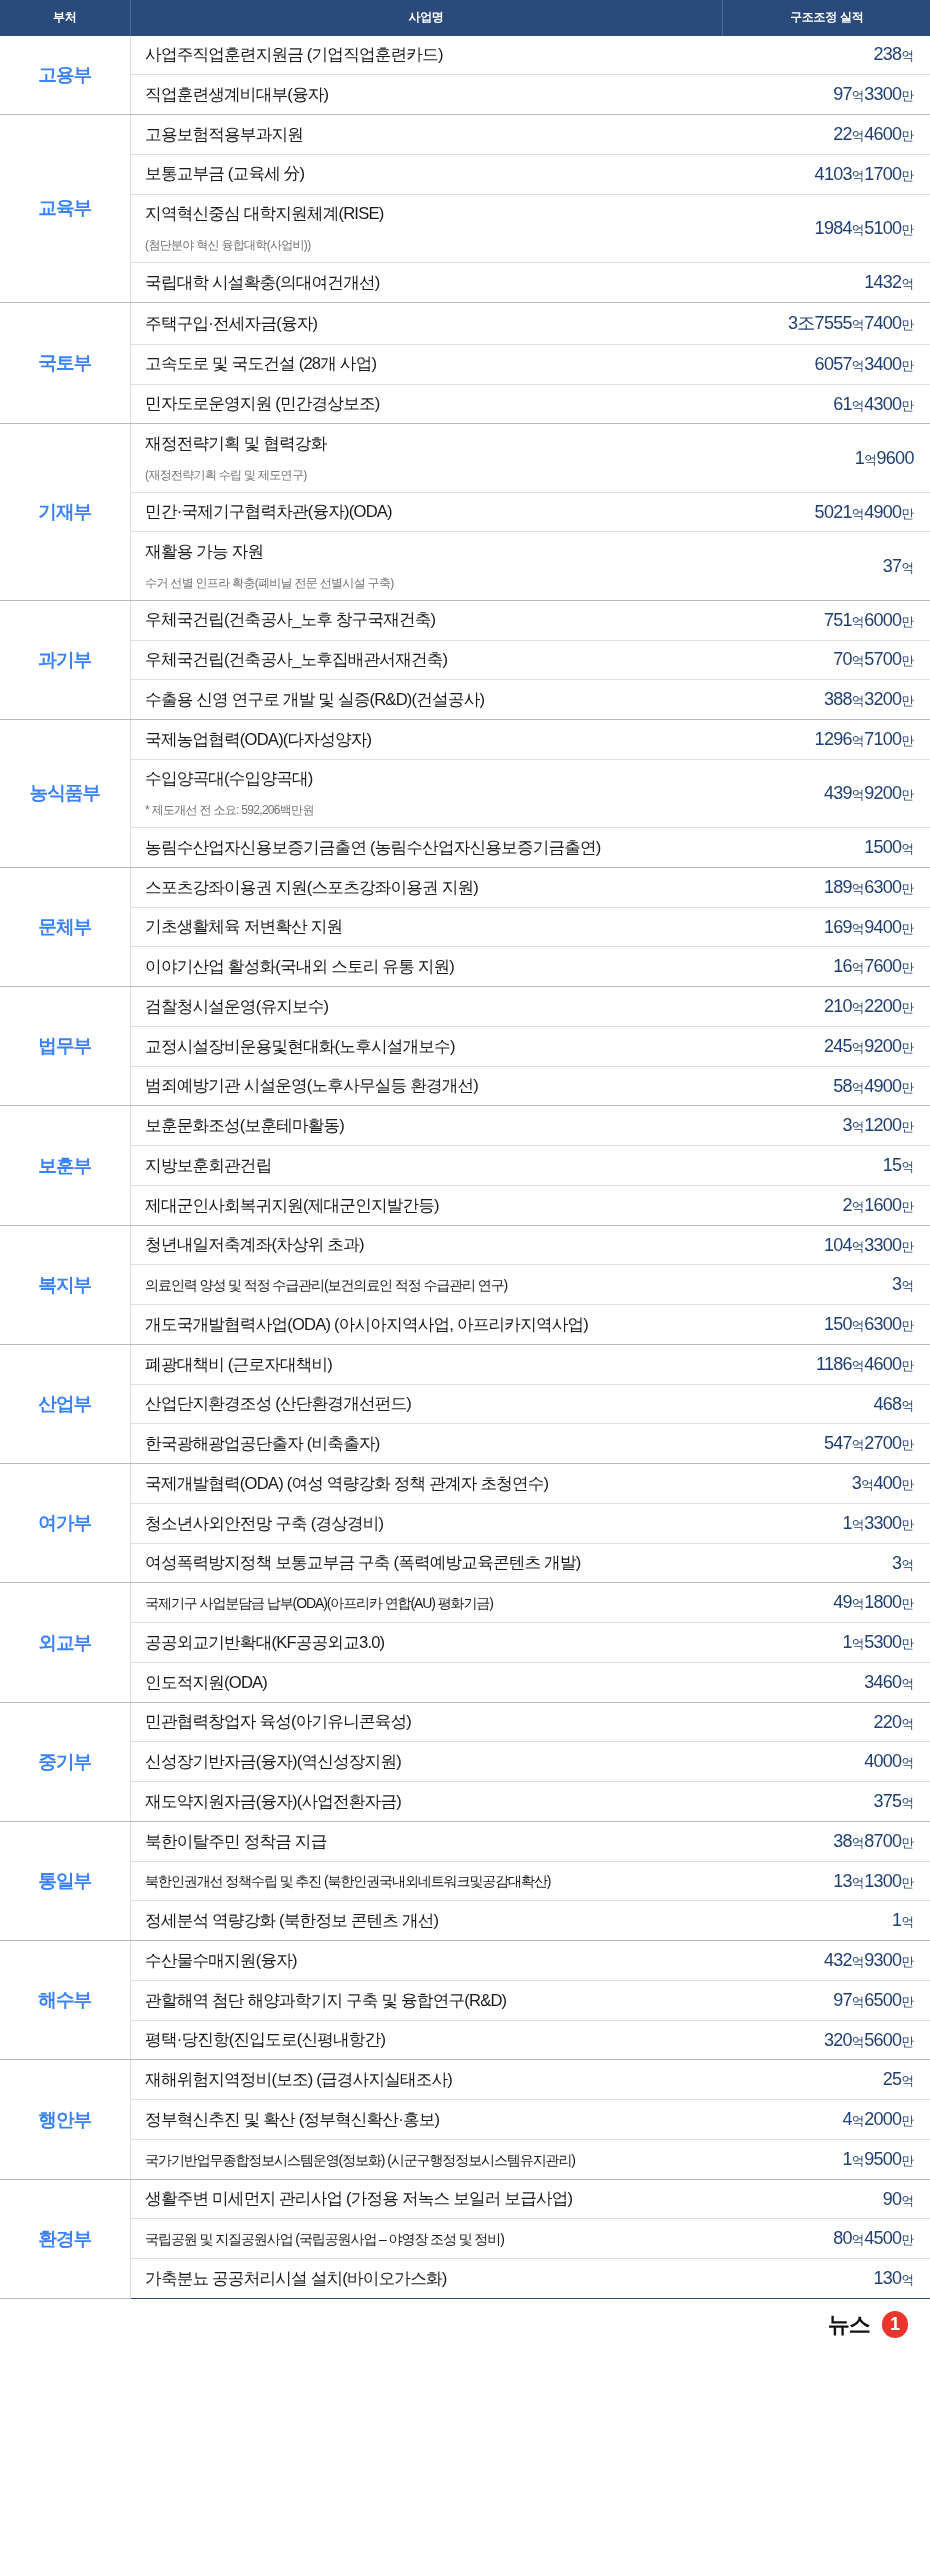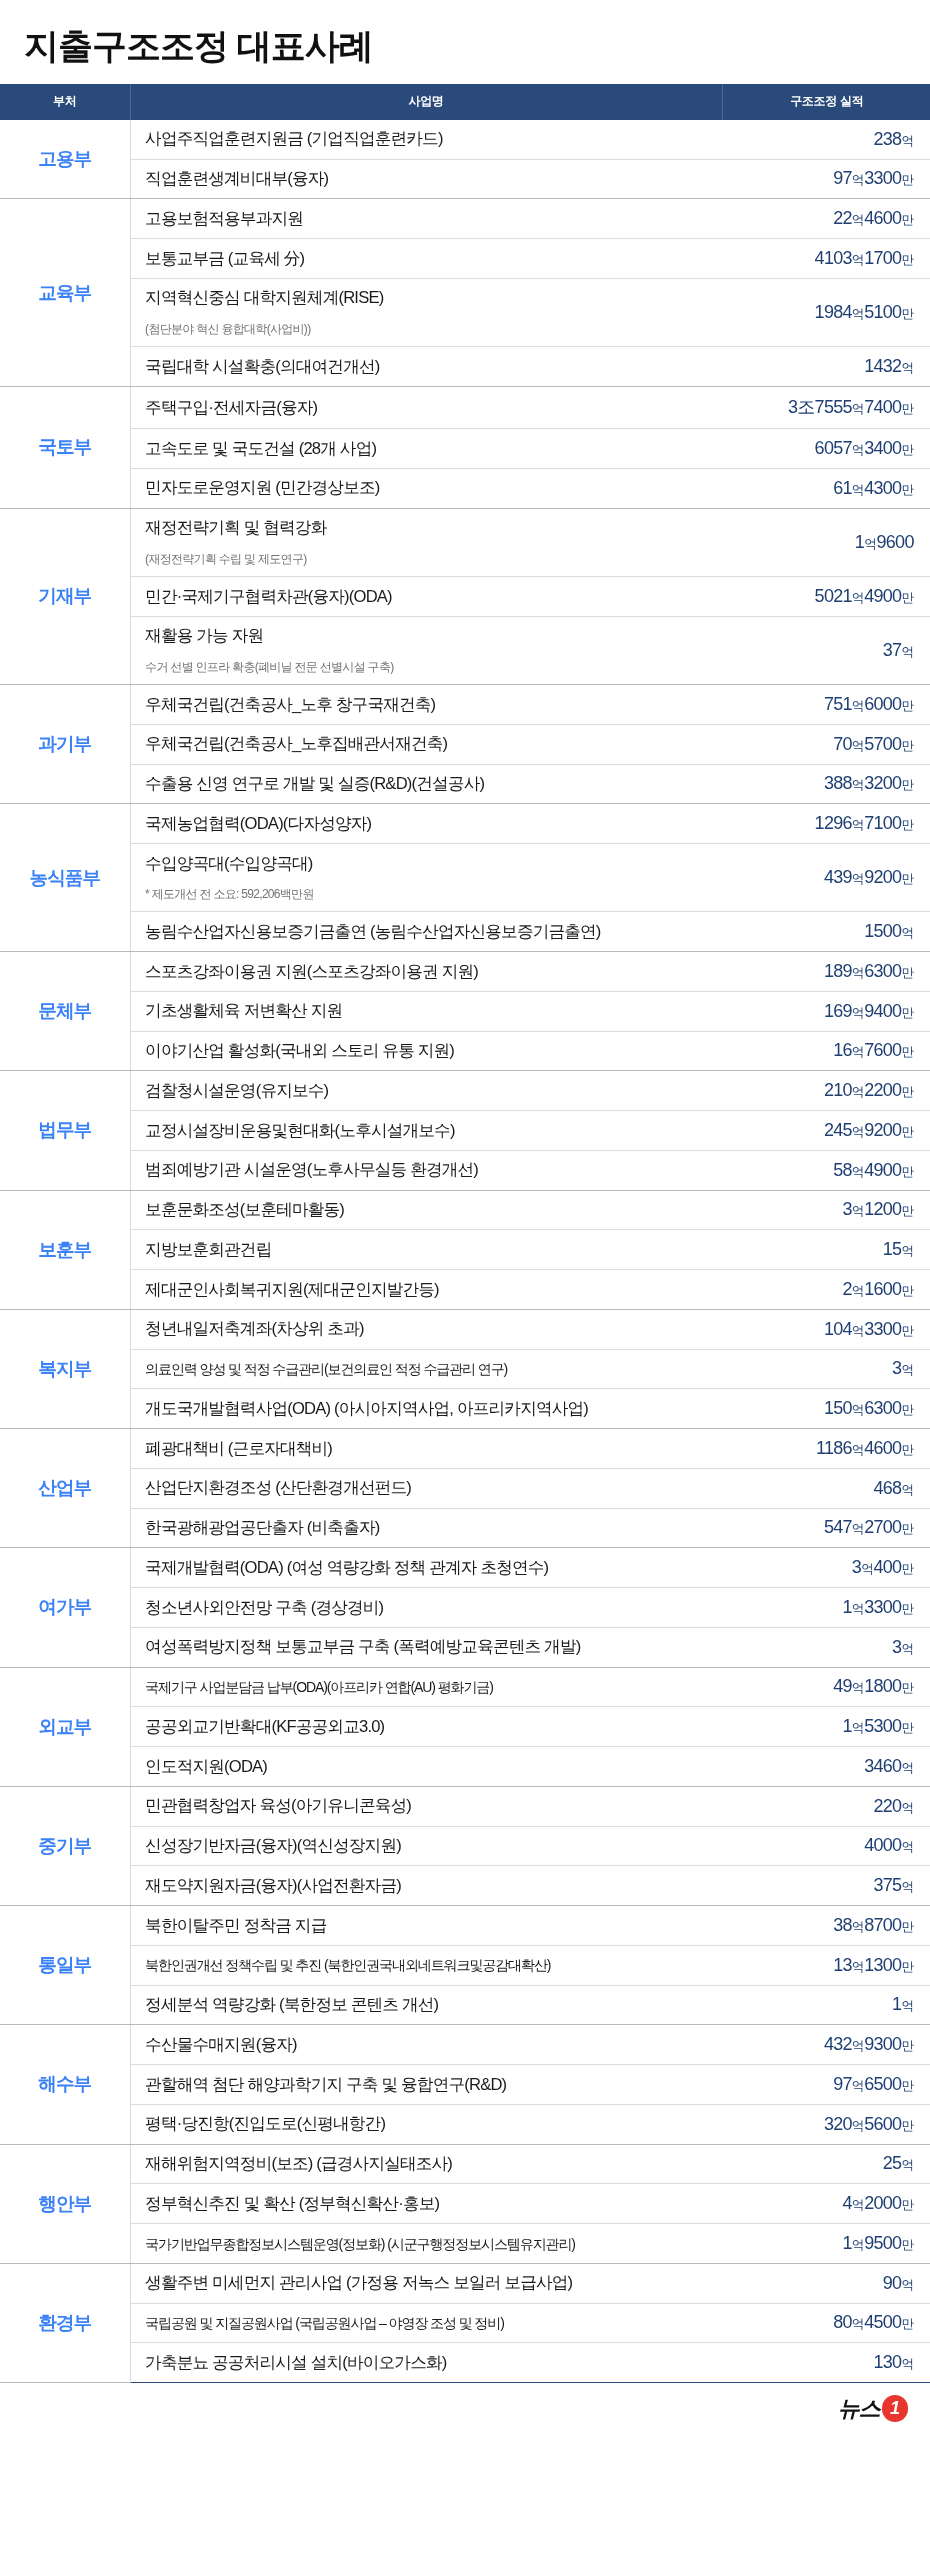--- a/index.html
+++ b/index.html
@@ -106,22 +106,21 @@
     height: 49px;
     position: relative;
     background: #ffffff;
   }
   .logo {
     position: absolute;
     right: 22.6px;
     top: 10.6px;
     display: flex;
     align-items: center;
-    gap: 2px;
-    font-style: italic;
+    gap: 12px;
   }
   .logo .news {
     font-size: 22px;
     font-weight: bold;
     color: #111111;
     letter-spacing: -1px;
   }
   .logo .one {
     display: inline-block;
     width: 26.6px;
@@ -133,21 +132,20 @@
     font-weight: bold;
     text-align: center;
     line-height: 26.6px;
   }
 </style>
 </head>
 <body>
 
 <div class="page">
 
-  <div class="title">지출구조조정 대표사례</div>
 
   <table class="datatable">
     <colgroup>
       <col class="c-dept">
       <col class="c-prog">
       <col class="c-amt">
     </colgroup>
     <thead>
       <tr>
         <th>부처</th>

